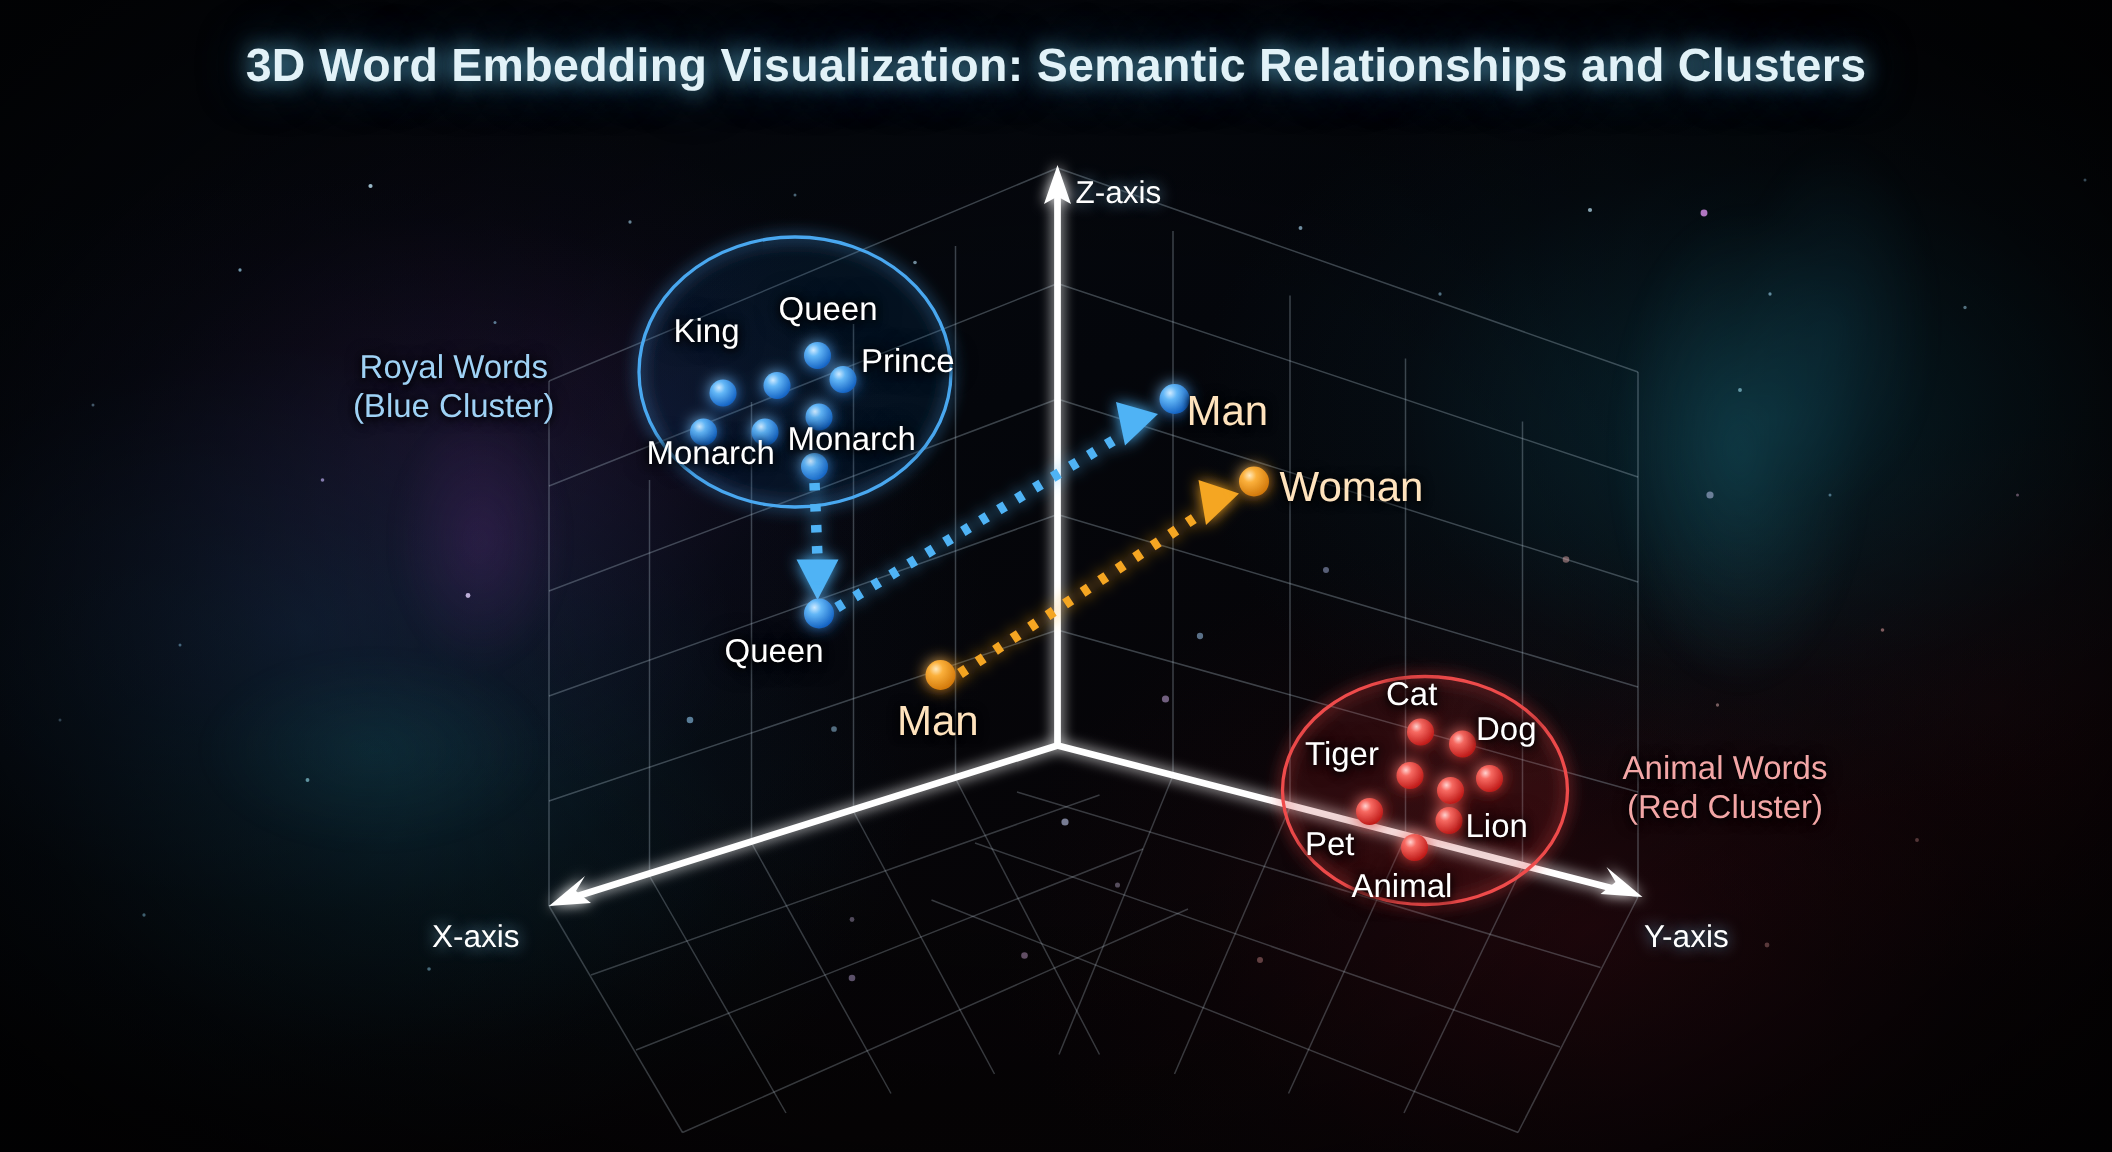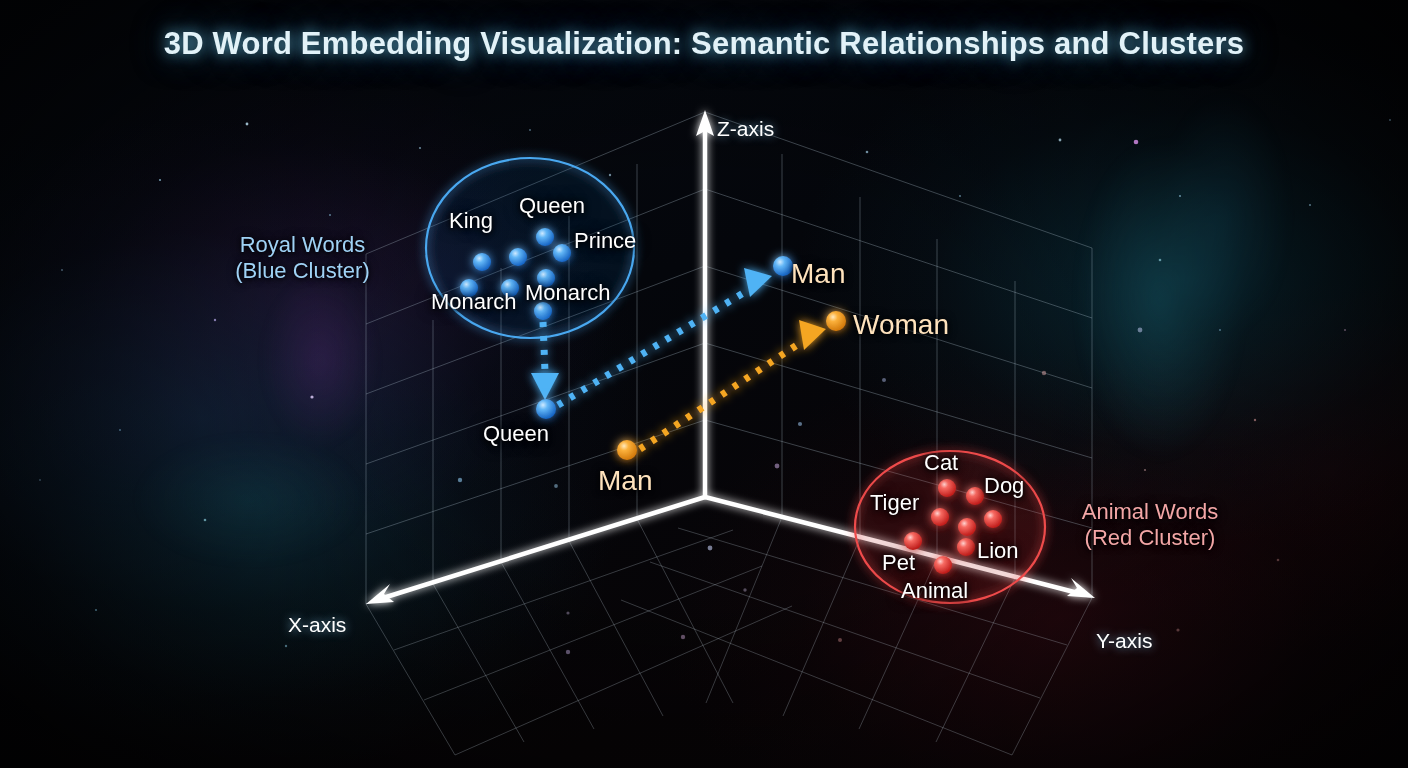--- a/index.html
+++ b/index.html
@@ -308,21 +308,21 @@
       <circle cx="783" cy="266" r="10" fill="url(#gBluePt)" filter="url(#fGlowBlue)"></circle>
       <circle cx="627" cy="450" r="10" fill="url(#gOrangePt)" filter="url(#fGlowBlue)"></circle>
       <circle cx="836" cy="321" r="10" fill="url(#gOrangePt)" filter="url(#fGlowBlue)"></circle>
     </g>
   </svg>
 
   <div id="title">3D Word Embedding Visualization: Semantic Relationships and Clusters</div>
 
   <div class="lbl axis-label" style="left:717px; top:117px;">Z-axis</div>
   <div class="lbl axis-label" style="left:288px; top:613px;">X-axis</div>
-  <div class="lbl axis-label" style="left:1096px; top:613px;margin-top:16px;">Y-axis</div>
+  <div class="lbl axis-label" style="left:1096px; top:613px;">Y-axis</div>
 
   <div class="lbl cluster-caption blue" style="left:215px; top:232px; width:175px;">
     <div>Royal Words</div>
     <div>(Blue Cluster)</div>
   </div>
 
   <div class="lbl cluster-caption red" style="left:1060px; top:499px; width:180px;">
     <div>Animal Words</div>
     <div>(Red Cluster)</div>
   </div>
@@ -330,21 +330,21 @@
   <div class="lbl word-label" style="left:449px; top:208px;">King</div>
   <div class="lbl word-label" style="left:519px; top:193px;">Queen</div>
   <div class="lbl word-label" style="left:574px; top:228px;">Prince</div>
   <div class="lbl word-label" style="left:525px; top:280px;">Monarch</div>
   <div class="lbl word-label" style="left:431px; top:289px;">Monarch</div>
 
   <div class="lbl word-label" style="left:924px; top:450px;">Cat</div>
   <div class="lbl word-label" style="left:984px; top:473px;text-align:right;">Dog</div>
   <div class="lbl word-label" style="left:870px; top:490px;">Tiger</div>
   <div class="lbl word-label" style="left:977px; top:538px;">Lion</div>
-  <div class="lbl word-label" style="left:870px; top:550px;margin-left:12px;">Pet</div>
+  <div class="lbl word-label" style="left:870px; top:550px;">Pet</div>
   <div class="lbl word-label" style="left:901px; top:578px;">Animal</div>
 
   <div class="lbl word-label" style="left:483px; top:421px;">Queen</div>
   <div class="lbl vec-label" style="left:791px; top:258px;">Man</div>
   <div class="lbl vec-label" style="left:598px; top:465px;">Man</div>
   <div class="lbl vec-label" style="left:853px; top:309px;">Woman</div>
 
 </div>
 
 </body></html>

